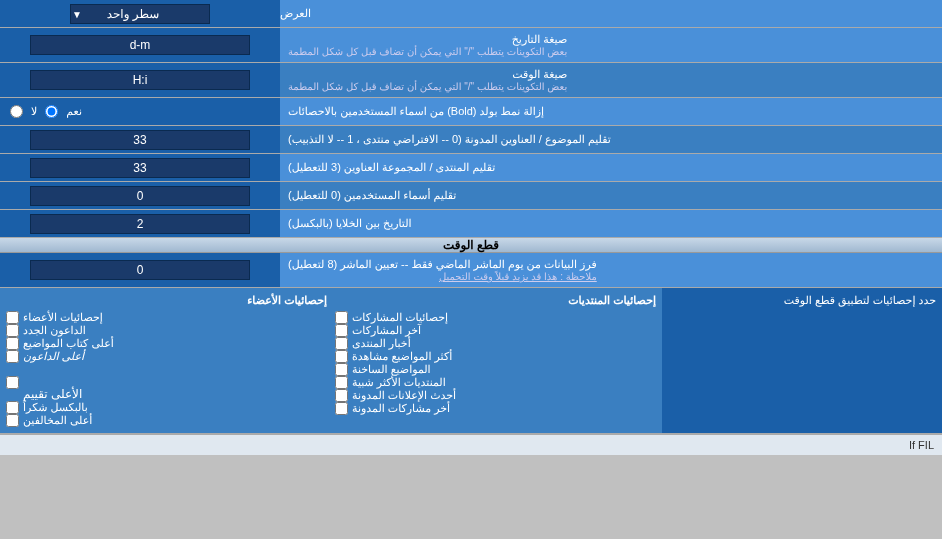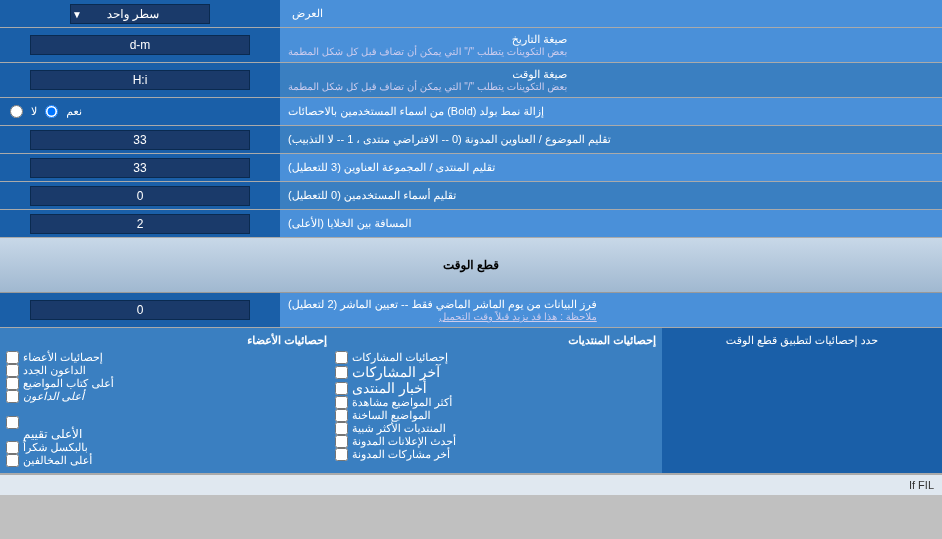--- a/index.html
+++ b/index.html
@@ -52,35 +52,35 @@
       padding: 2px 6px;
       width: 220px;
       text-align: center;
       font-size: 12px;
     }
     .section-header {
       background: linear-gradient(to bottom, #c8d8e8, #a0b8d0);
       text-align: center;
       font-weight: bold;
       color: #000;
-      padding: 20px;
+      padding: 0;
       border-bottom: 1px solid #999;
       font-size: 12px;
     }
     
     .top-row {
       display: flex;
       border-bottom: 1px solid #aaa;
       min-height: 28px;
     }
     .top-label {
       flex: 1;
       background: #4a90d9;
       color: #fff;
-      padding: 5px 12px;
+      padding: 5px 0;
       text-align: right;
       font-size: 11px;
       display: flex;
       align-items: center;
       justify-content: flex-end;
     }
     .top-input {
       width: 280px;
       background: #1a5fa8;
       display: flex;
@@ -138,21 +138,20 @@
     }
     .checkbox-item input[type="checkbox"] {
       cursor: pointer;
     }
     .apply-label-cell {
       width: 280px;
       min-width: 280px;
       background: #1a5fa8;
       display: flex;
       align-items: flex-start;
-      justify-content: center;
       padding: 6px;
     }
     .apply-label-text {
       color: #fff;
       font-size: 11px;
       text-align: center;
     }
   </style>
 </head>
 <body>
@@ -233,35 +232,35 @@
     <div class="label-cell">
       تقليم أسماء المستخدمين (0 للتعطيل)
     </div>
     <div class="input-cell">
       <input type="text" value="0" style="">
     </div>
   </div>
 
   <div class="row">
     <div class="label-cell">
-      المسافة بين الخلايا (الأعلى)
+      التاريخ بين الخلايا (بالبكسل)
     </div>
     <div class="input-cell">
       <input type="text" value="2" style="">
     </div>
   </div>
 
   <div class="section-header">
     قطع الوقت
   </div>
 
   <div class="row">
     <div class="label-cell">
       <div style="text-align:right;">
-        <div>فرز البيانات من يوم الماشر الماضي فقط -- تعيين الماشر (2 لتعطيل)</div>
+        <div>فرز البيانات من يوم الماشر الماضي فقط -- تعيين الماشر (8 لتعطيل)</div>
         <div style="font-size:10px;color:#cce;text-decoration:underline;">ملاحظة : هذا قد يزيد قبلاً وقت التحميل</div>
       </div>
     </div>
     <div class="input-cell">
       <input type="text" value="0" style="">
     </div>
   </div>
 
   <div style="display:flex; border-bottom:1px solid #aaa; background:#3a7fc1;">
 
@@ -273,25 +272,25 @@
 
     <div style="flex:1; display:flex; padding:6px; gap:8px;">
 
       <div style="flex:1;">
         <div style="color:#fff; font-weight:bold; text-align:right; margin-bottom:4px; font-size:11px;">إحصائيات المنتديات</div>
         <div class="checkbox-item">
           <span style="color:#fff;font-size:11px;">إحصائيات المشاركات</span>
           <input type="checkbox" style="">
         </div>
         <div class="checkbox-item">
-          <span style="color:#fff;font-size:14px;">آخر المشاركات</span>
-          <input type="checkbox" style="">
-        </div>
-        <div class="checkbox-item">
-          <span style="color:#fff;font-size:14px;">أخبار المنتدى</span>
+          <span style="color:#fff;font-size:11px;">آخر المشاركات</span>
+          <input type="checkbox" style="">
+        </div>
+        <div class="checkbox-item">
+          <span style="color:#fff;font-size:11px;">أخبار المنتدى</span>
           <input type="checkbox" style="">
         </div>
         <div class="checkbox-item">
           <span style="color:#fff;font-size:11px;">أكثر المواضيع مشاهدة</span>
           <input type="checkbox" style="">
         </div>
         <div class="checkbox-item">
           <span style="color:#fff;font-size:11px;">المواضيع الساخنة</span>
           <input type="checkbox" style="">
         </div>

